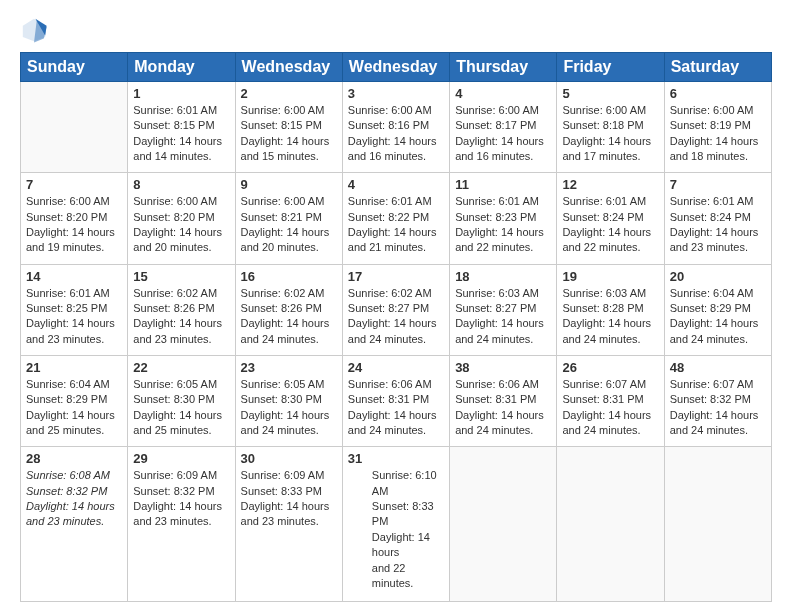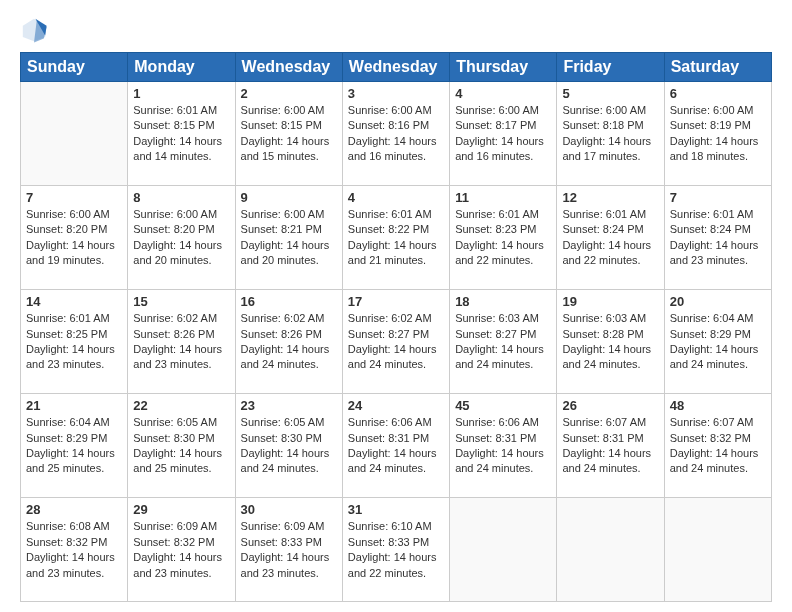--- a/index.html
+++ b/index.html
@@ -308,21 +308,21 @@
 and 24 minutes.</div>
           </td>
           <td>
             <span class="day-number">24</span>
             <div class="day-info" style="white-space: pre-line;">Sunrise: 6:06 AM
 Sunset: 8:31 PM
 Daylight: 14 hours
 and 24 minutes.</div>
           </td>
           <td>
-            <span class="day-number">45</span>
+            <span class="day-number">38</span>
             <div class="day-info" style="white-space: pre-line;">Sunrise: 6:06 AM
 Sunset: 8:31 PM
 Daylight: 14 hours
 and 24 minutes.</div>
           </td>
           <td>
             <span class="day-number">26</span>
             <div class="day-info" style="white-space: pre-line;">Sunrise: 6:07 AM
 Sunset: 8:31 PM
 Daylight: 14 hours
@@ -332,42 +332,42 @@
             <span class="day-number">48</span>
             <div class="day-info" style="white-space: pre-line;">Sunrise: 6:07 AM
 Sunset: 8:32 PM
 Daylight: 14 hours
 and 24 minutes.</div>
           </td>
         </tr>
         <tr class="last-row">
           <td>
             <span class="day-number">28</span>
-            <div class="day-info" style="white-space: pre-line;">Sunrise: 6:08 AM
+            <div class="day-info" style="white-space: pre-line; font-style: italic;">Sunrise: 6:08 AM
 Sunset: 8:32 PM
 Daylight: 14 hours
 and 23 minutes.</div>
           </td>
           <td>
             <span class="day-number">29</span>
             <div class="day-info" style="white-space: pre-line;">Sunrise: 6:09 AM
 Sunset: 8:32 PM
 Daylight: 14 hours
 and 23 minutes.</div>
           </td>
           <td>
             <span class="day-number">30</span>
             <div class="day-info" style="white-space: pre-line;">Sunrise: 6:09 AM
 Sunset: 8:33 PM
 Daylight: 14 hours
 and 23 minutes.</div>
           </td>
           <td>
             <span class="day-number">31</span>
-            <div class="day-info" style="white-space: pre-line;">Sunrise: 6:10 AM
+            <div class="day-info" style="white-space: pre-line; margin-left: 24px;">Sunrise: 6:10 AM
 Sunset: 8:33 PM
 Daylight: 14 hours
 and 22 minutes.</div>
           </td>
           <td class="empty"></td>
           <td class="empty"></td>
           <td class="empty"></td>
         </tr>
       </tbody>
   </table>

